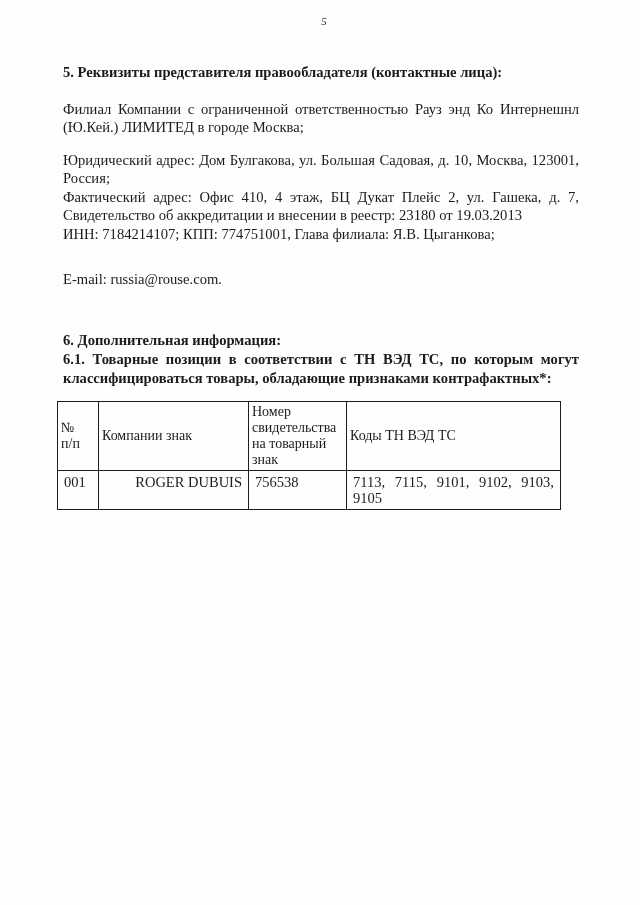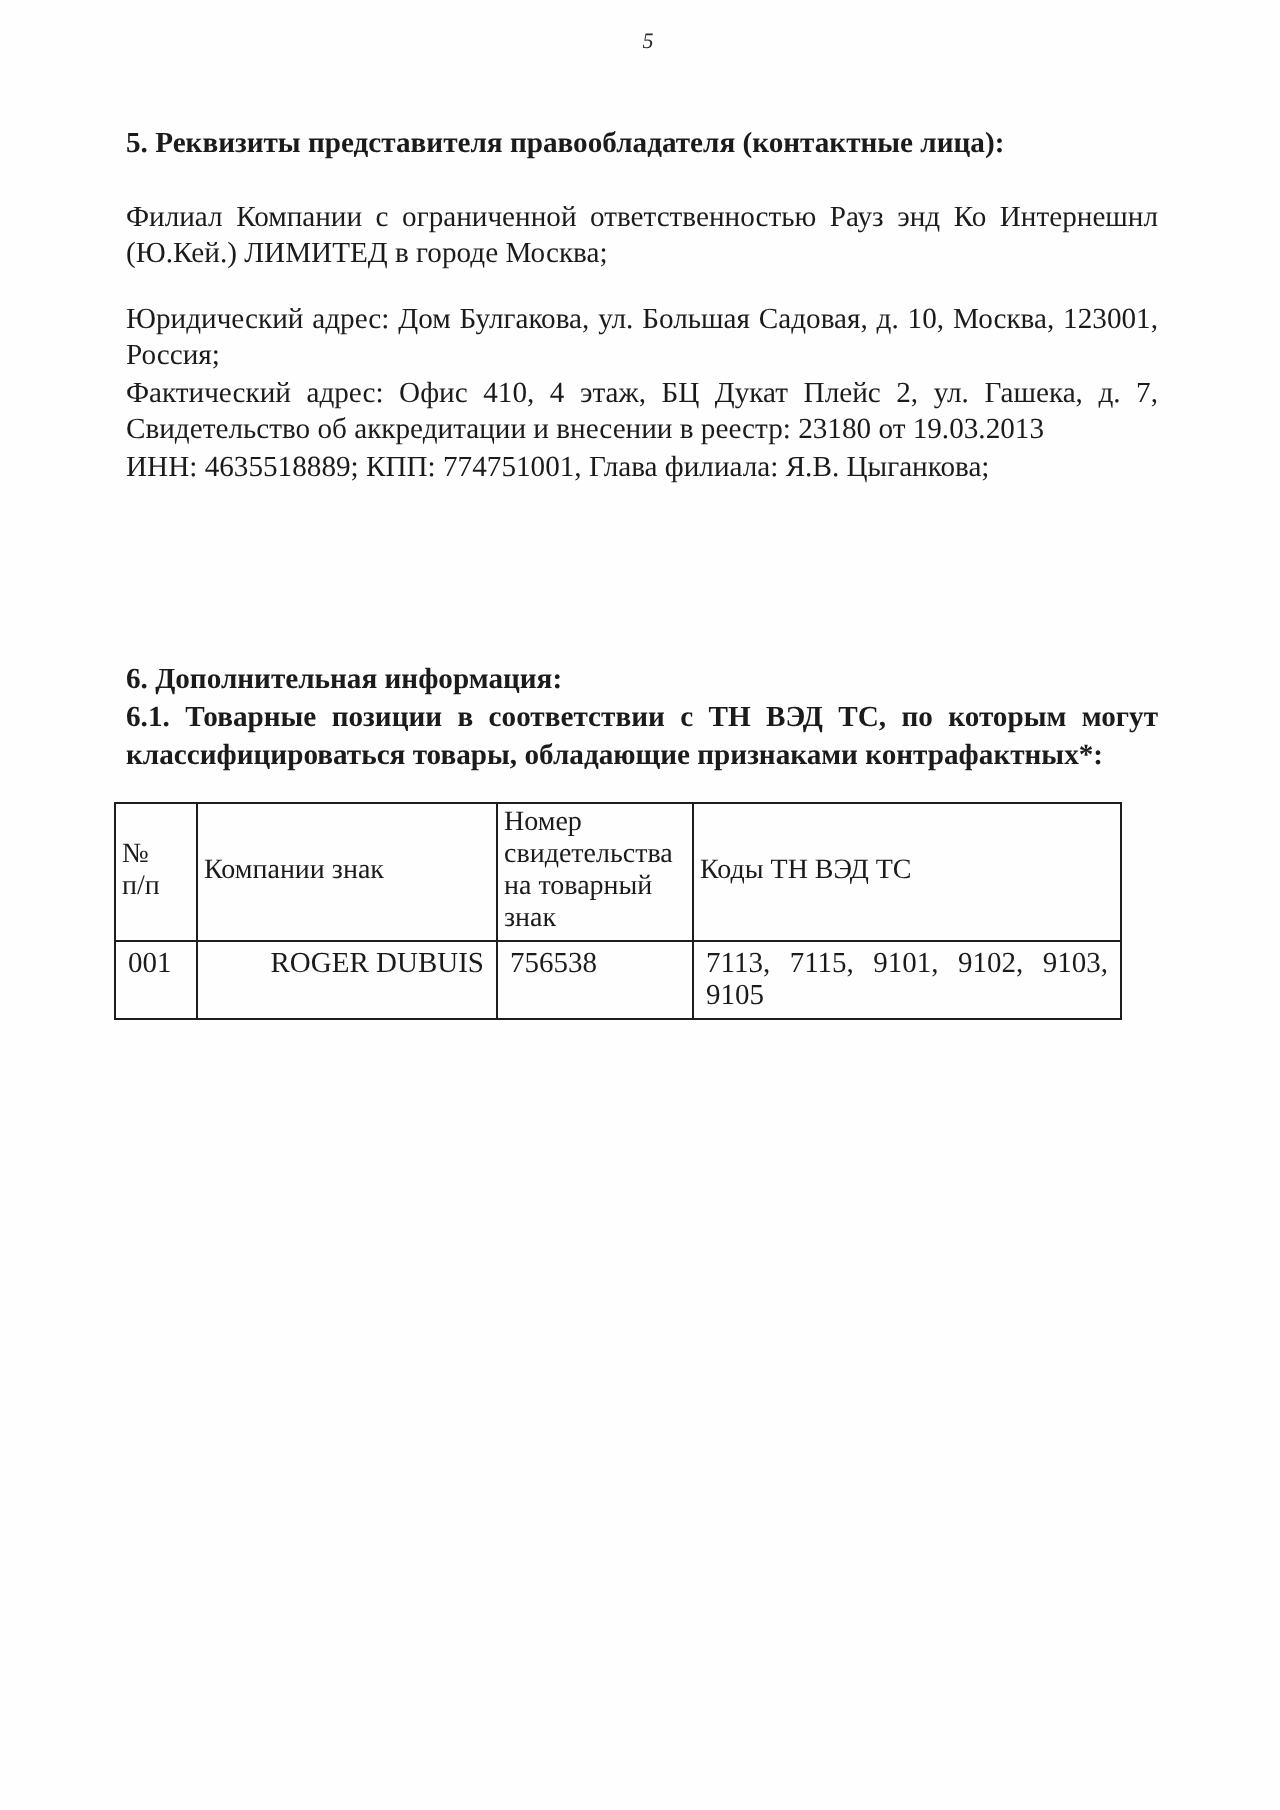--- a/index.html
+++ b/index.html
@@ -89,24 +89,25 @@
   <div class="block company">
     <span class="jline">Филиал Компании с ограниченной ответственностью Рауз энд Ко Интернешнл</span>
     <span class="line">(Ю.Кей.) ЛИМИТЕД в городе Москва;</span>
   </div>
 
   <div class="block details">
     <span class="jline">Юридический адрес: Дом Булгакова, ул. Большая Садовая, д. 10, Москва, 123001,</span>
     <span class="line">Россия;</span>
     <span class="jline">Фактический адрес: Офис 410, 4 этаж, БЦ Дукат Плейс 2, ул. Гашека, д. 7,</span>
     <span class="line">Свидетельство об аккредитации и внесении в реестр: 23180 от 19.03.2013</span>
-    <span class="line">ИНН: 4635518889; КПП: 774751001, Глава филиала: Я.В. Цыганкова;</span>
+    <span class="line">ИНН: 7184214107; КПП: 774751001, Глава филиала: Я.В. Цыганкова;</span>
   </div>
 
   <div class="block contact">
+    <span class="line">E-mail: russia@rouse.com.</span>
   </div>
 
   <div class="block h6 bold">6. Дополнительная информация:</div>
 
   <div class="block h61 bold">
     <span class="jline">6.1. Товарные позиции в соответствии с ТН ВЭД ТС, по которым могут</span>
     <span class="line">классифицироваться товары, обладающие признаками контрафактных*:</span>
   </div>
 
   <table class="goods">

